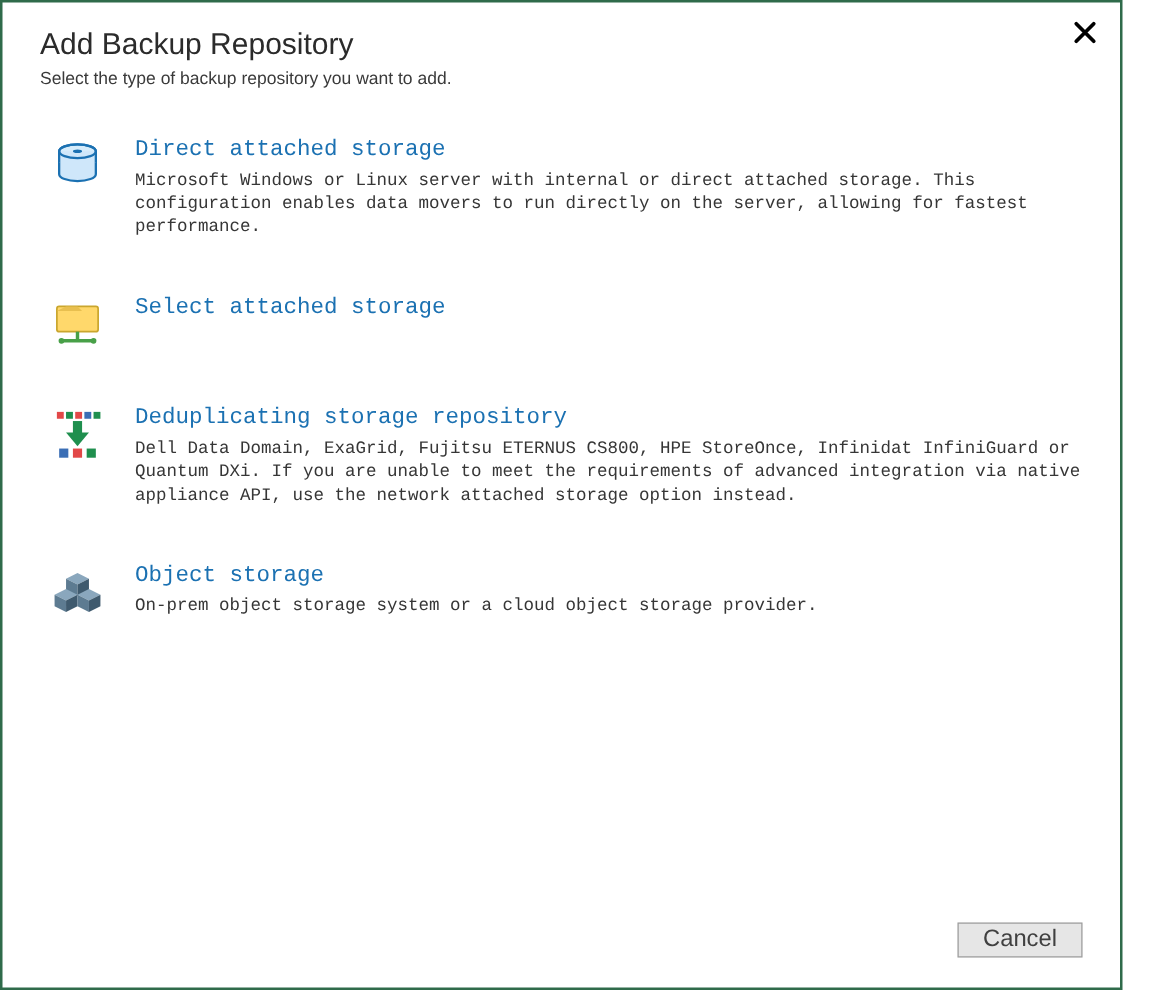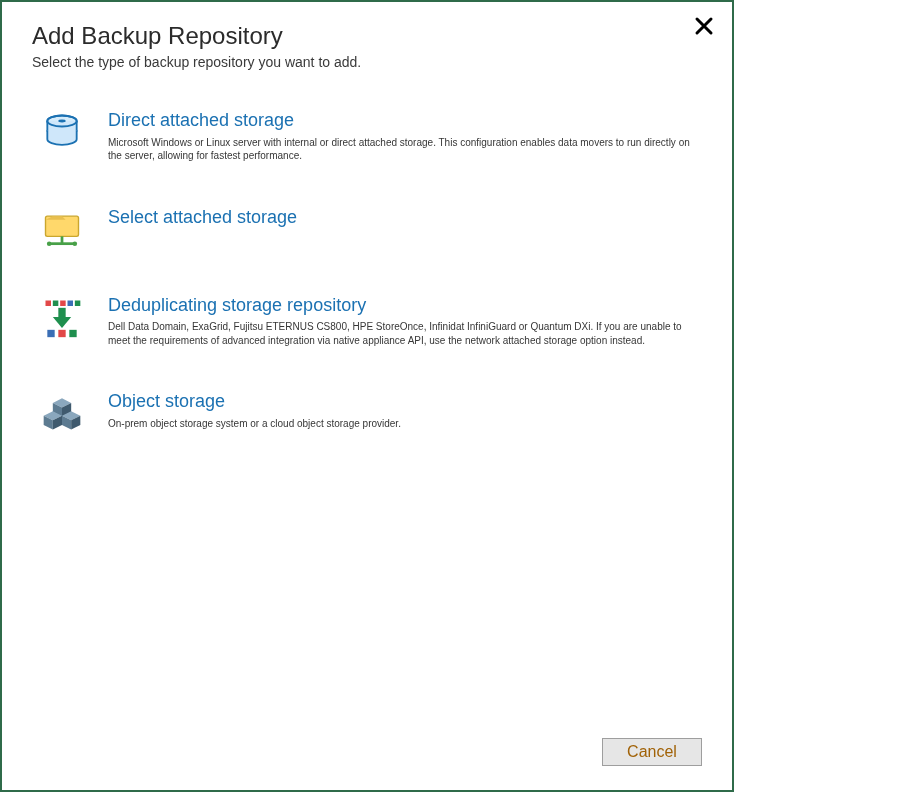--- a/index.html
+++ b/index.html
@@ -5,21 +5,21 @@
   html, body {
     margin: 0;
     padding: 0;
     font-family: "Segoe UI", Tahoma, sans-serif;
     font-size: 14px;
     color: #323232;
     background: #fff;
   }
   .window {
     box-sizing: border-box;
-    width: 734px;
+    width: 898px;
     height: 792px;
     border: 2px solid #2f6b4a;
     position: relative;
     padding: 20px 30px 24px 30px;
     background: #fff;
   }
   .close-btn {
     position: absolute;
     top: 14px;
     right: 18px;
@@ -49,48 +49,48 @@
   }
   .option .icon {
     width: 44px;
     height: 44px;
     flex: 0 0 44px;
     display: flex;
     align-items: center;
     justify-content: center;
   }
   .option .icon svg { width: 44px; height: 44px; }
-  .option .text { flex: 1 1 auto; padding-top: 0px; }
+  .option .text { flex: 1 1 auto; padding-top: 0px; font-family: Liberation Mono, monospace; }
   .option .text .opt-title {
     color: #1b71b2;
     font-size: 18px;
     font-weight: 400;
     margin: 0 0 4px 0;
     line-height: 1.2;
   }
   .option .text .opt-desc {
     color: #363636;
-    font-size: 10px;
+    font-size: 14px;
     line-height: 1.35;
     margin: 0;
     max-width: 780px;
   }
   .footer {
     position: absolute;
     right: 30px;
     bottom: 24px;
   }
   .cancel-btn {
     min-width: 100px;
     height: 28px;
     background: #e6e6e6;
     border: 1px solid #9e9e9e;
     font-family: inherit;
-    font-size: 16px;
-    color: #a16207;
+    font-size: 19px;
+    color: #404040;
     cursor: pointer;
     padding: 0 18px;
   }
 </style>
 </head>
 <body>
 
 <div class="window">
 
   <div class="close-btn">

